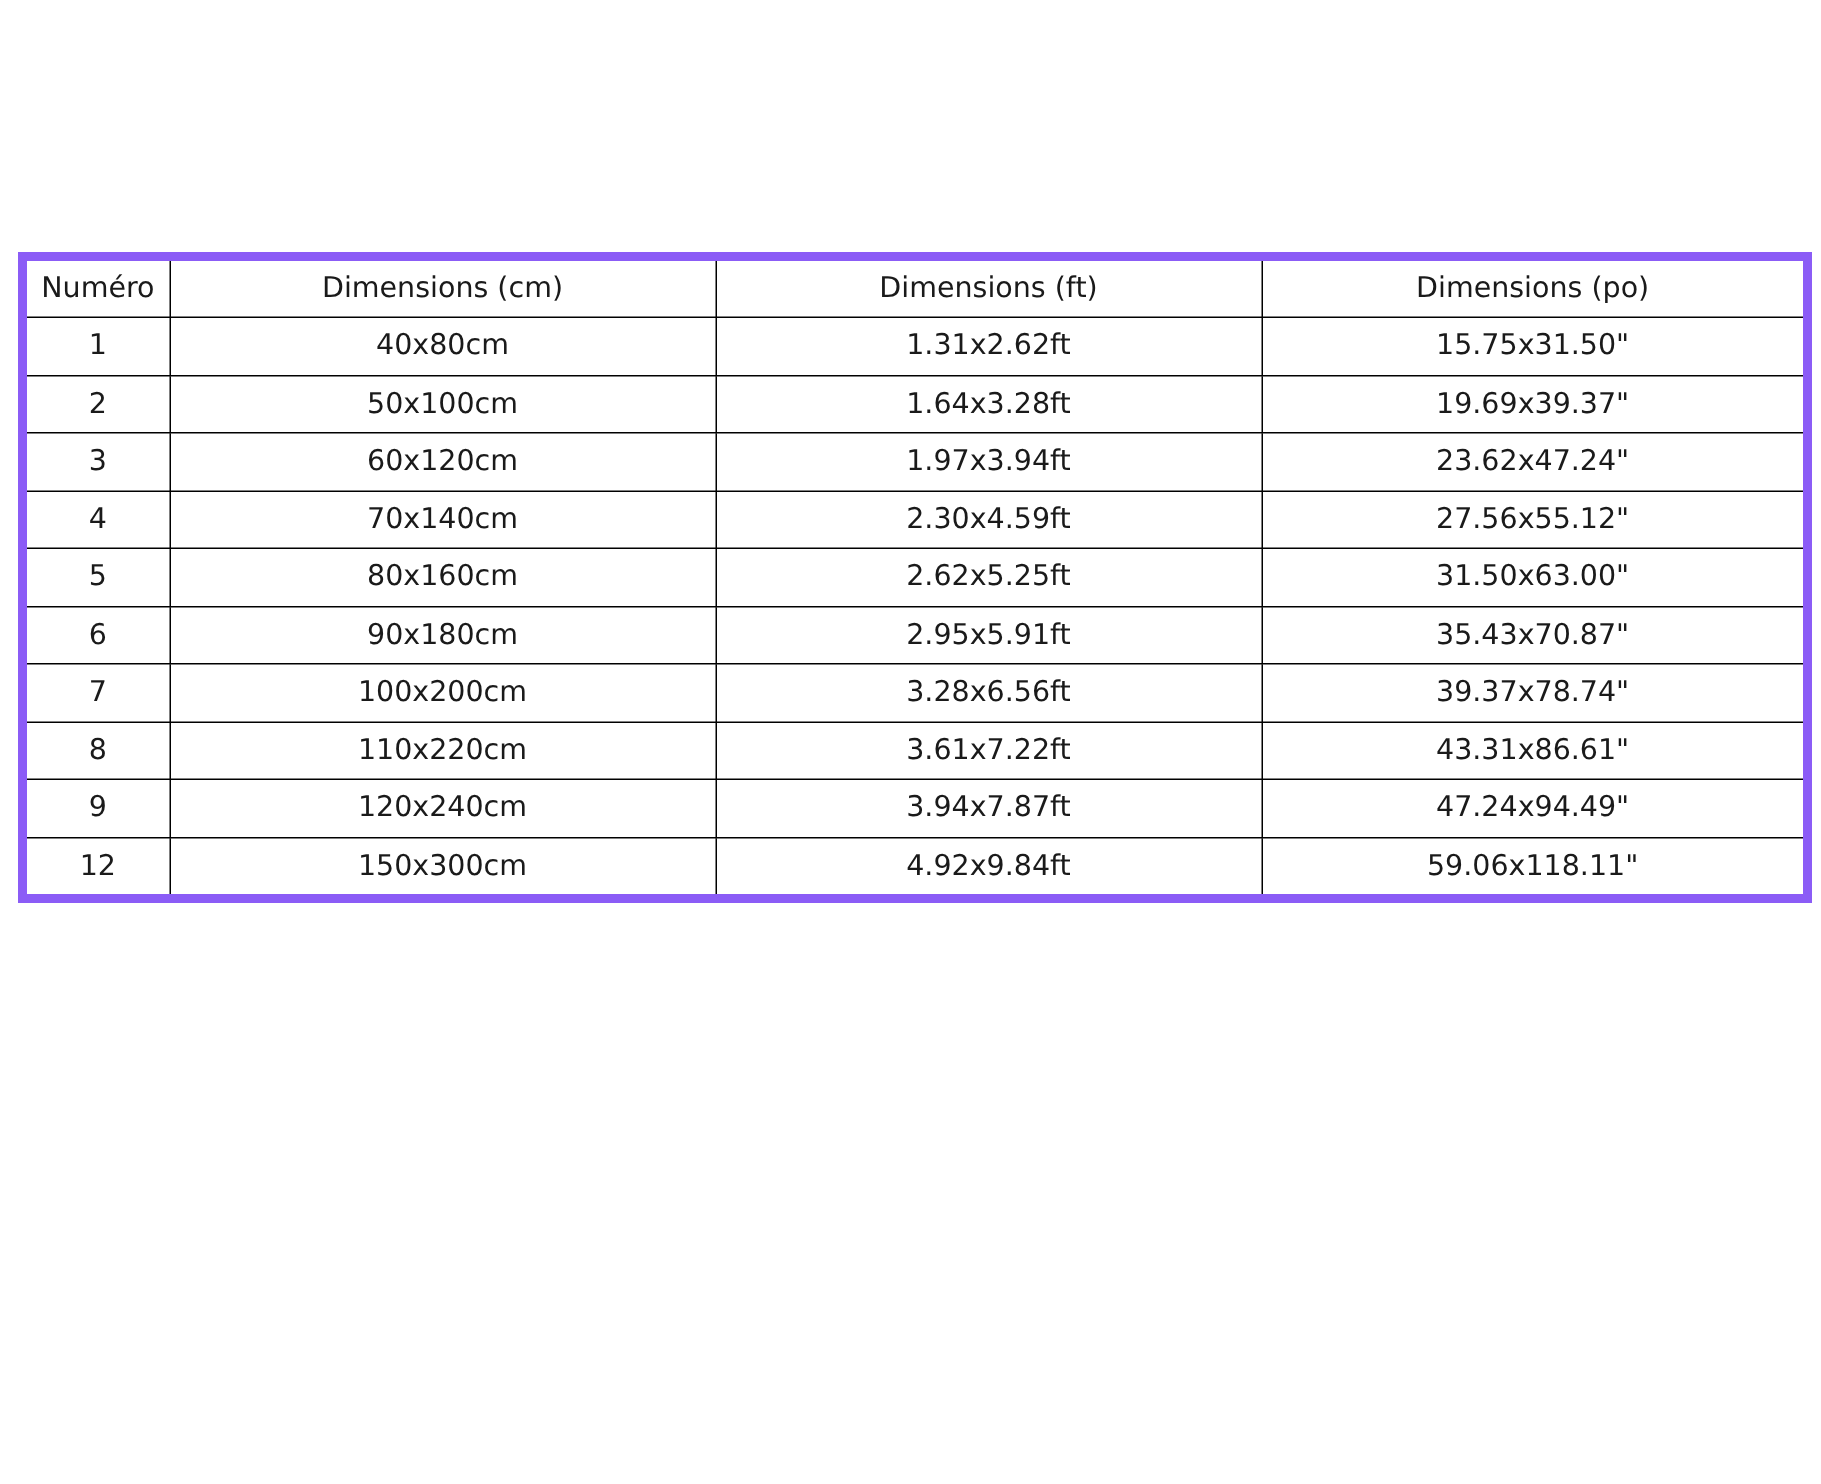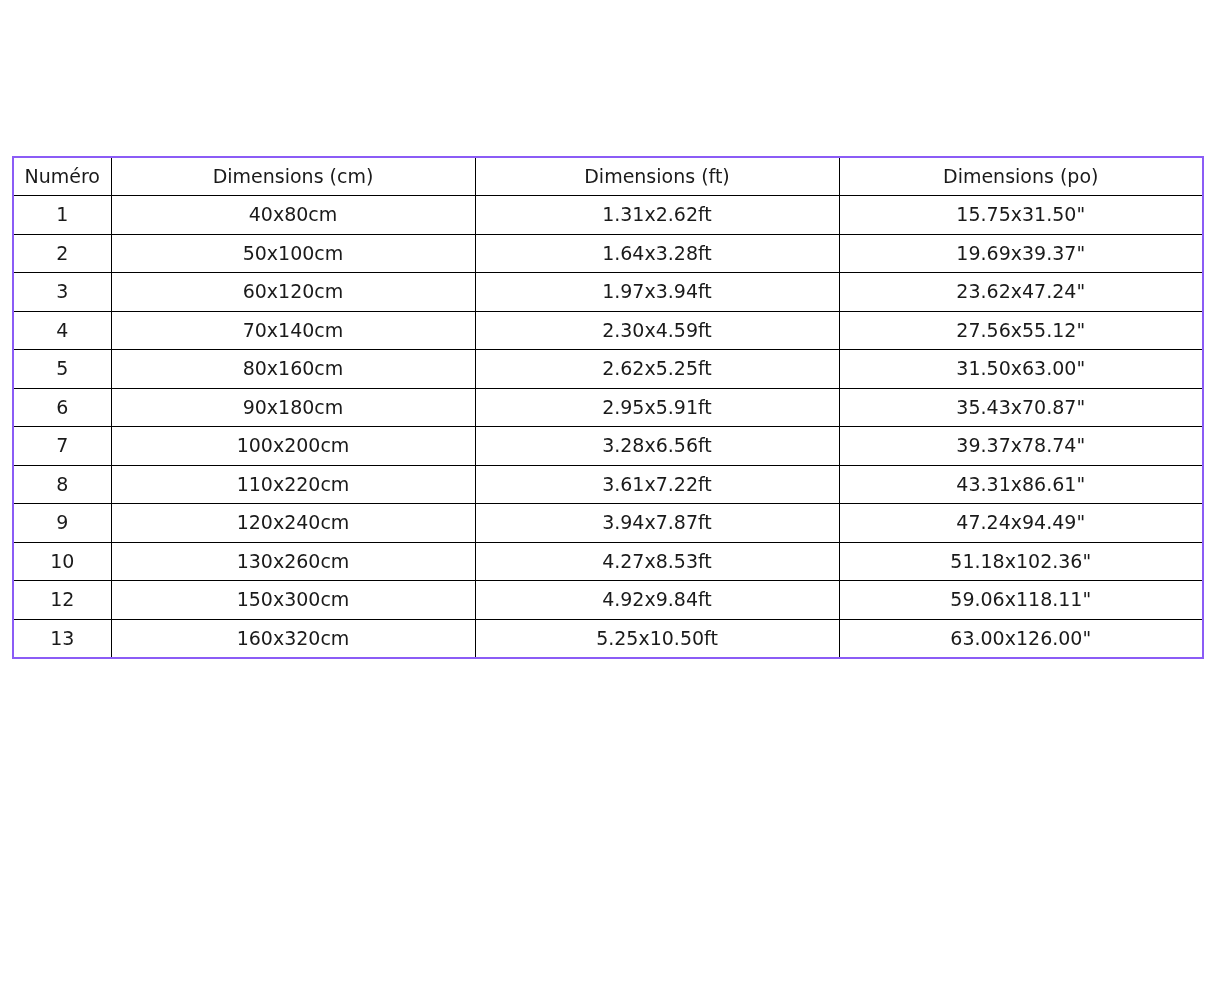--- a/index.html
+++ b/index.html
@@ -55,21 +55,22 @@
   }
   table.dims thead th {
     font-size: 19px;
     height: 37px;
   }
   table.dims td.num {
     font-size: 19px;
   }
   
   table.dims {
-    border: 2px solid #8b5cf6;
+    border: 6px solid #8b5cf6;
+    margin-top: 12px;
   }
 </style>
 </head>
 <body>
 
 <div class="page">
   <div class="table-wrap">
     <table class="dims">
       <colgroup>
         <col class="c-num">
@@ -134,33 +135,21 @@
           <td>3.61x7.22ft</td>
           <td>43.31x86.61"</td>
         </tr>
         <tr>
           <td class="num">9</td>
           <td>120x240cm</td>
           <td>3.94x7.87ft</td>
           <td>47.24x94.49"</td>
         </tr>
         <tr>
-          <td class="num">10</td>
-          <td>130x260cm</td>
-          <td>4.27x8.53ft</td>
-          <td>51.18x102.36"</td>
-        </tr>
-        <tr>
           <td class="num">12</td>
           <td>150x300cm</td>
           <td>4.92x9.84ft</td>
           <td>59.06x118.11"</td>
-        </tr>
-        <tr>
-          <td class="num">13</td>
-          <td>160x320cm</td>
-          <td>5.25x10.50ft</td>
-          <td>63.00x126.00"</td>
         </tr>
       </tbody>
     </table>
   </div>
 </div>
 
 </body></html>

